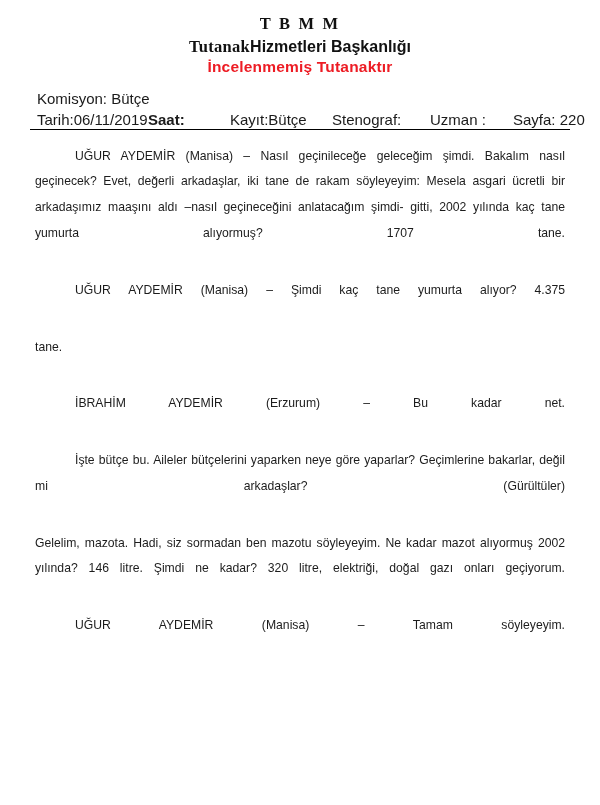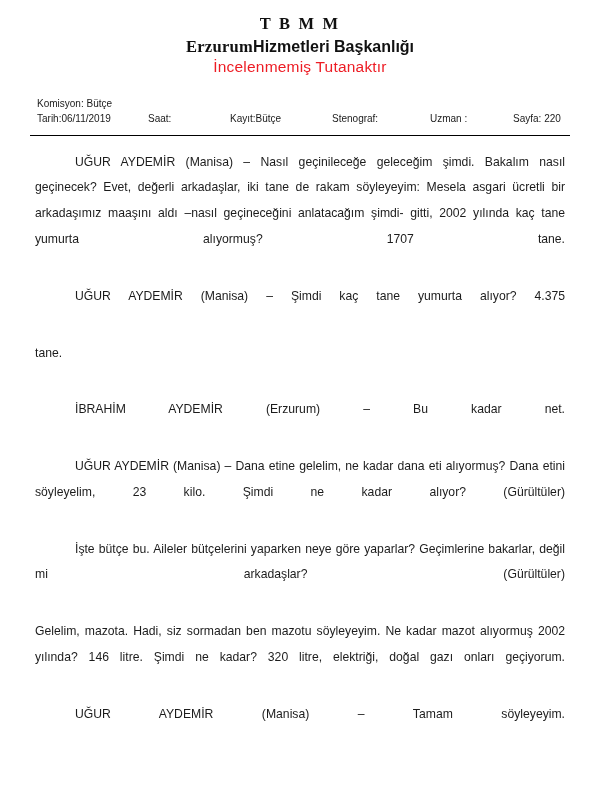--- a/index.html
+++ b/index.html
@@ -52,51 +52,51 @@
     letter-spacing: 0.3px;
   }
   .title-line2 .sans-part {
     font-family: "Liberation Sans", sans-serif;
     font-weight: bold;
     font-size: 16px;
     letter-spacing: 0px;
   }
   .title-red {
     font-family: "Liberation Sans", sans-serif;
-    font-weight: normal;
+    font-weight: bold;
     font-size: 15.5px;
     line-height: 1.3;
     margin-top: 0px;
     letter-spacing: 0.2px;
   }
 
   
   .meta {
-    margin: 8px auto;
+    margin: 0 auto;
     width: 540px;
     padding-top: 12px;
-    font-size: 10px;
+    font-size: 15px;
     color: #1a1a1a;
   }
   .meta-row1 {
     padding-left: 7px;
     padding-bottom: 4px;
   }
   .meta-row2 {
     position: relative;
     height: 14px;
     padding-left: 7px;
   }
   .meta-row2 span {
     position: absolute;
     top: 0;
     white-space: nowrap;
   }
   .m-tarih { left: 7px; }
-  .m-saat  { left: 118px; }
+  .m-saat  { left: 118px; font-weight: bold; }
   .m-kayit { left: 200px; }
   .m-sten  { left: 302px; }
   .m-uzman { left: 400px; }
   .m-sayfa { left: 483px; }
 
   .rule {
     width: 540px;
     margin: 4px auto 0 auto;
     height: 0;
     border-top: 1.6px solid #000;
@@ -129,21 +129,21 @@
 </style>
 </head>
 <body>
 
 <div class="page">
 
   <div class="titles">
     <div class="title-tbmm">T B M M</div>
 
     <div class="title-line2">
-      <span class="serif-part">Erzurum</span><span class="sans-part">Hizmetleri Başkanlığı</span>
+      <span class="serif-part">Tutanak</span><span class="sans-part">Hizmetleri Başkanlığı</span>
     </div>
 
     <div class="title-red" style="color: rgb(237, 28, 36);">İncelenmemiş Tutanaktır</div>
   </div>
 
   <div class="meta">
     <div class="meta-row1">Komisyon: Bütçe</div>
 
     <div class="meta-row2">
       <span class="m-tarih">Tarih:06/11/2019</span>
@@ -155,19 +155,18 @@
     </div>
   </div>
 
   <div class="rule"></div>
 
   <div class="body" id="transcript-body">
       <p>UĞUR AYDEMİR (Manisa) – Nasıl geçinileceğe geleceğim şimdi. Bakalım nasıl geçinecek? Evet, değerli arkadaşlar, iki tane de rakam söyleyeyim: Mesela asgari ücretli bir arkadaşımız maaşını aldı –nasıl geçineceğini anlatacağım şimdi- gitti, 2002 yılında kaç tane yumurta alıyormuş? 1707 tane.</p>
       <p>UĞUR AYDEMİR (Manisa) – Şimdi kaç tane yumurta alıyor? 4.375</p>
       <p class="noindent">tane.</p>
       <p>İBRAHİM AYDEMİR (Erzurum) – Bu kadar net.</p>
-      <p>UĞUR AYDEMİR (Manisa) – Dana etine gelelim, ne kadar dana eti alıyormuş? Dana etini söyleyelim, 23 kilo. Şimdi ne kadar alıyor? (Gürültüler)</p>
       <p>İşte bütçe bu. Aileler bütçelerini yaparken neye göre yaparlar? Geçimlerine bakarlar, değil mi arkadaşlar? (Gürültüler)</p>
       <p class="noindent">Gelelim, mazota. Hadi, siz sormadan ben mazotu söyleyeyim. Ne kadar mazot alıyormuş 2002 yılında? 146 litre. Şimdi ne kadar? 320 litre, elektriği, doğal gazı onları geçiyorum.</p>
       <p>UĞUR AYDEMİR (Manisa) – Tamam söyleyeyim.</p>
     </div>
 
 </div>
 
 </body></html>

